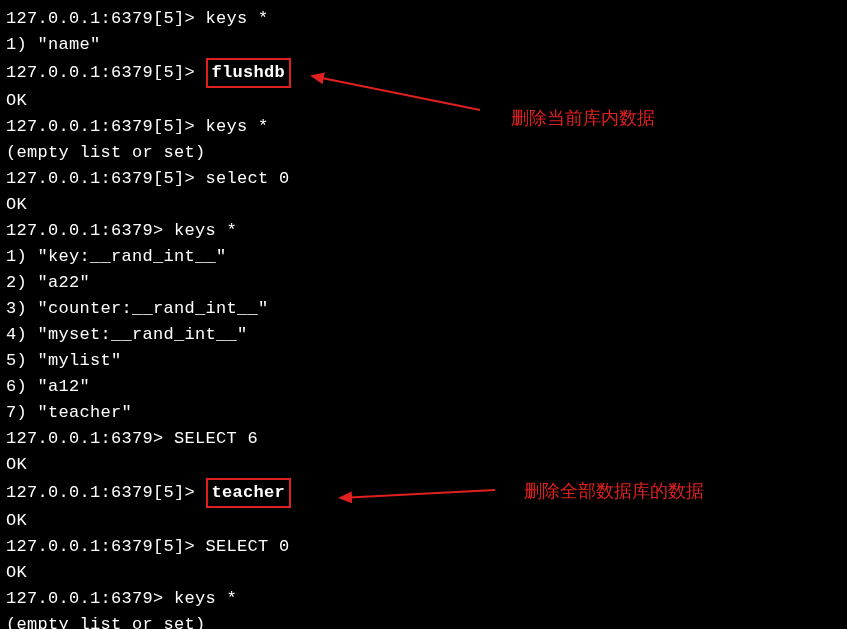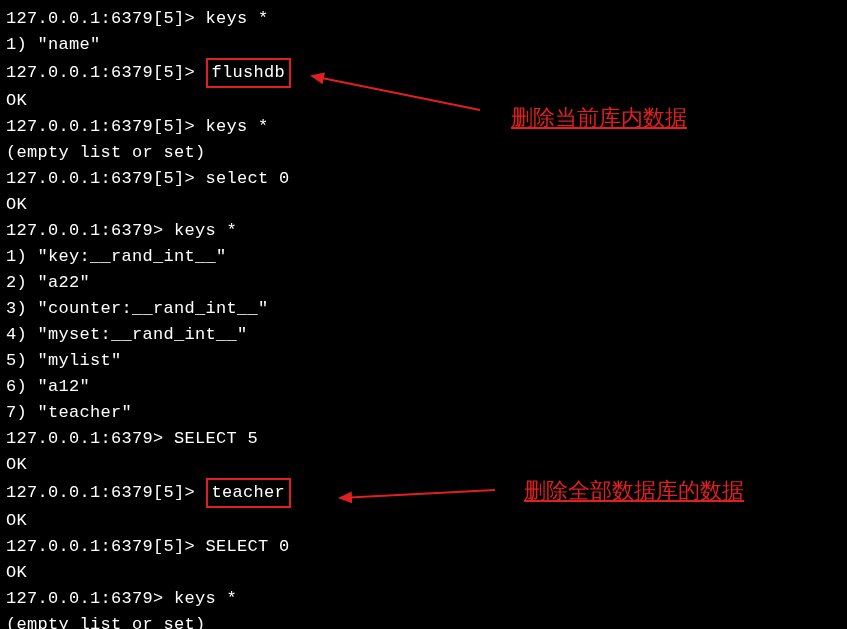--- a/index.html
+++ b/index.html
@@ -18,28 +18,28 @@
     }
     .terminal-content {
       white-space: pre;
       letter-spacing: 0.3px;
     }
     .red-box {
       border: 2px solid #e02020;
       padding: 0px 4px;
       display: inline-block;
       box-sizing: border-box;
+      font-weight: bold;
     }
     .annotation {
       position: absolute;
       color: #e02020;
       font-family: "Microsoft YaHei", "SimSun", Arial, sans-serif;
-      font-size: 22px;
+      font-size: 18px;
       white-space: nowrap;
-      text-decoration: underline;
     }
     .arrow {
       position: absolute;
       pointer-events: none;
     }
   </style>
 </head>
 <body>
 
 <div class="terminal-content"><span>127.0.0.1:6379[5]&gt; </span><span>keys *</span>
@@ -51,21 +51,21 @@
 <span>127.0.0.1:6379[5]&gt; </span><span>select 0</span>
 <span>OK</span>
 <span>127.0.0.1:6379&gt; </span><span>keys *</span>
 <span>1) "key:__rand_int__"</span>
 <span>2) "a22"</span>
 <span>3) "counter:__rand_int__"</span>
 <span>4) "myset:__rand_int__"</span>
 <span>5) "mylist"</span>
 <span>6) "a12"</span>
 <span>7) "teacher"</span>
-<span>127.0.0.1:6379&gt; </span><span>SELECT 5</span>
+<span>127.0.0.1:6379&gt; </span><span>SELECT 6</span>
 <span>OK</span>
 <span>127.0.0.1:6379[5]&gt; </span><span class="red-box"><span>teacher</span></span>
 <span>OK</span>
 <span>127.0.0.1:6379[5]&gt; </span><span>SELECT 0</span>
 <span>OK</span>
 <span>127.0.0.1:6379&gt; </span><span>keys *</span>
 <span>(empty list or set)</span></div>
 
 <div class="annotation" style="left:511px; top:105px;">删除当前库内数据</div>
 <svg class="arrow" style="left:300px; top:68px;" width="200" height="50">

